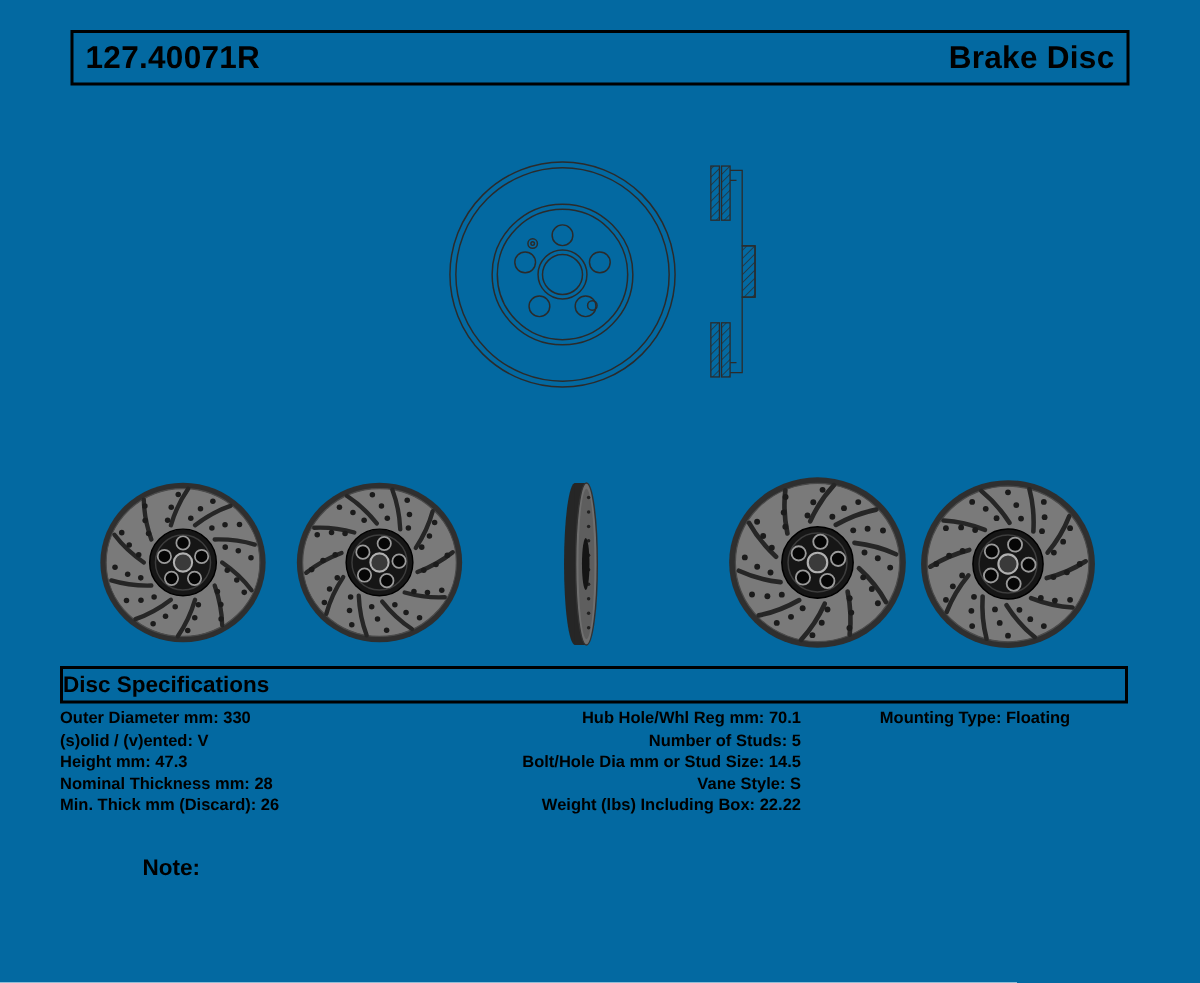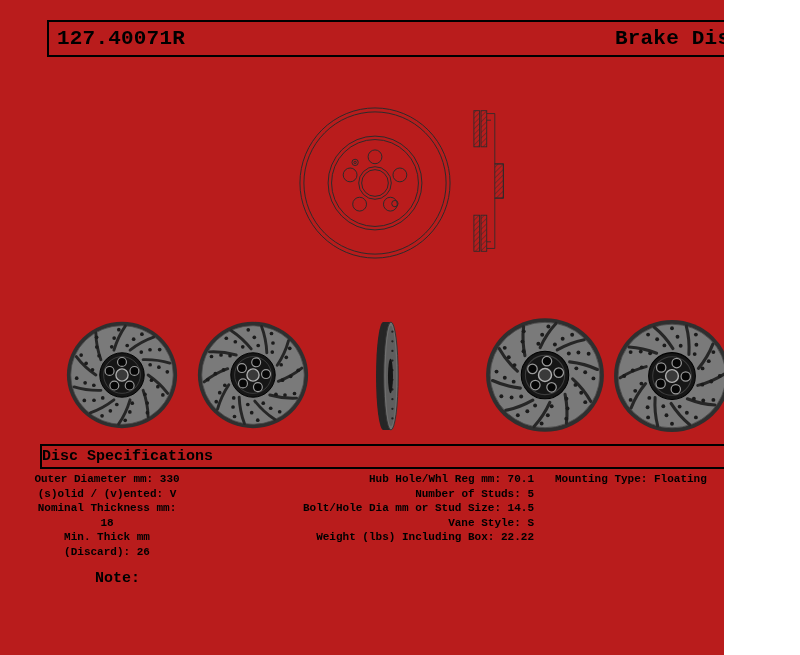--- a/index.html
+++ b/index.html
@@ -1,18 +1,18 @@
 <!DOCTYPE html>
 <html><head>
 <meta charset="utf-8">
 <style>
   html,body { margin:0; padding:0; background:#ffffff; }
   .page {
-    position:relative; width:724px; height:655px; background:#b91c1c;
-    font-family:Liberation Mono, monospace; color:#000; overflow:hidden;
+    position:relative; width:800px; height:655px; background:#0369a1;
+    font-family:Liberation Sans, sans-serif; color:#000; overflow:hidden;
   }
   .header-bar {
     position:absolute; left:47px; top:20px; width:706px; height:37px;
     border:2px solid #000; box-sizing:border-box;
     display:flex; align-items:center; justify-content:space-between;
     padding:0 8px; font-weight:bold; font-size:21px; letter-spacing:0.2px;
   }
   .drawing-front { position:absolute; left:296px; top:104px; width:158px; height:158px; }
   .drawing-side  { position:absolute; left:472px; top:107px; width:38px; height:148px; }
   .photo { position:absolute; top:317px; }
@@ -23,23 +23,23 @@
   #photo5 { left:611px; top:315px; }
   .spec-bar {
     position:absolute; left:40px; top:444px; width:712px; height:25px;
     border:2px solid #000; box-sizing:border-box;
     display:flex; align-items:center; justify-content:flex-start;
     font-weight:bold; font-size:15px;
   }
   .spec-col {
     position:absolute; top:472px; font-size:11px; font-weight:bold; line-height:14.5px;
   }
-  .spec-left   { left:28px;  width:158px; text-align:center; }
+  .spec-left   { left:40px;  width:158px; text-align:left; }
   .spec-center { left:239px; width:295px; text-align:right; }
-  .spec-right  { left:555px; width:190px; text-align:left; }
+  .spec-right  { left:555px; width:190px; text-align:center; }
   .note { position:absolute; left:95px; top:570px; font-size:15px; font-weight:bold; }
 </style>
 </head>
 <body>
 
 <div class="page">
 
   <div class="header-bar">
     <span>127.40071R</span>
     <span>Brake Disc</span>
@@ -326,21 +326,22 @@
         <circle cx="60" cy="60" r="6.3" fill="#3a3a3a" stroke="#b0b0b0" stroke-width="1.4"></circle>
       </svg></div>
 
   <div class="spec-bar">
     <span>Disc Specifications</span>
   </div>
 
   <div class="spec-col spec-left">
       <div>Outer Diameter mm: 330</div>
       <div>(s)olid / (v)ented: V</div>
-      <div>Nominal Thickness mm: 18</div>
+      <div>Height mm: 47.3</div>
+      <div>Nominal Thickness mm: 28</div>
       <div>Min. Thick mm (Discard): 26</div>
     </div>
   <div class="spec-col spec-center">
       <div>Hub Hole/Whl Reg mm: 70.1</div>
       <div>Number of Studs: 5</div>
       <div>Bolt/Hole Dia mm or Stud Size: 14.5</div>
       <div>Vane Style: S</div>
       <div>Weight (lbs) Including Box: 22.22</div>
     </div>
   <div class="spec-col spec-right">

